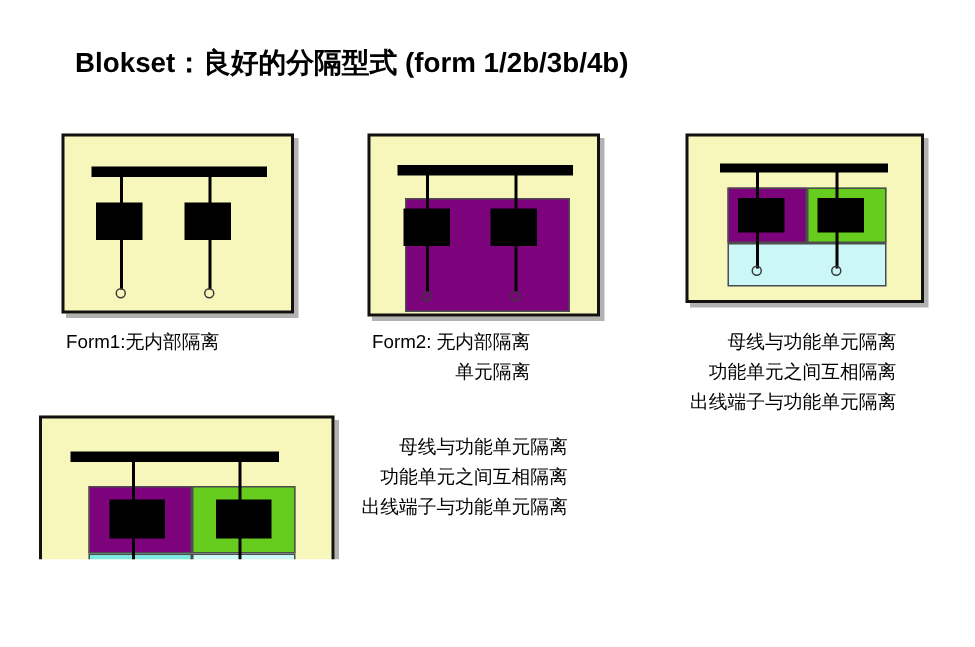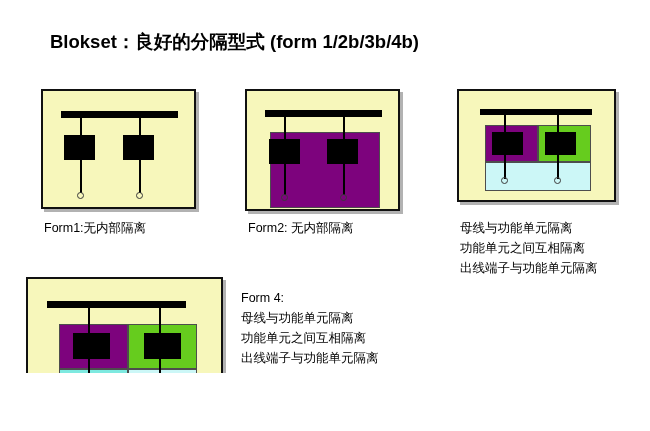--- a/index.html
+++ b/index.html
@@ -79,21 +79,21 @@
   .comp-cyan-deep  { background: #7ee9e0; }
 
   
   .caption {
     position: absolute;
     color: #000000;
     font-size: 12.5px;
     line-height: 20px;
     white-space: nowrap;
   }
-  .caption .ln { display: block; }
+  .caption .ln { display: block; text-align: right; }
   .caption .ln.indent { padding-left: 46px; }
 
   
   #bottom-rule {
     position: absolute;
     left: 8px;
     top: 421px;
     width: 634px;
     height: 3px;
     background: #2e9e63;
@@ -143,20 +143,21 @@
 
     <div class="device" style="left:22px; top:48px; width:31px; height:25px;"></div>
     <div class="device" style="left:80px; top:48px; width:31px; height:25px;"></div>
 
     <div class="terminal" style="left:34px; top:103px;"></div>
     <div class="terminal" style="left:93px; top:103px;"></div>
   </div>
 
   <div class="caption" style="left:248px; top:218px;">
     <span class="ln">Form2:  无内部隔离</span>
+    <span class="ln indent">单元隔离</span>
   </div>
 
   <div class="panel" style="left:457px; top:89px; width:159px; height:113px;">
 
     <div class="comp comp-purple" style="left:26px; top:34px; width:53px; height:37px;"></div>
     <div class="comp comp-green" style="left:79px; top:34px; width:53px; height:37px;"></div>
     <div class="comp comp-cyan-light" style="left:26px; top:71px; width:106px; height:29px;"></div>
 
     <div class="busbar" style="left:21px; top:18px; width:112px; height:6px;"></div>
 
@@ -189,21 +190,20 @@
     <div class="vline" style="left:131px; top:28px; height:84px;"></div>
 
     <div class="device" style="left:45px; top:54px; width:37px; height:26px;"></div>
     <div class="device" style="left:116px; top:54px; width:37px; height:26px;"></div>
 
     <div class="terminal" style="left:57px; top:110px;"></div>
     <div class="terminal" style="left:128px; top:110px;"></div>
   </div>
 
   <div class="caption" style="left:241px; top:288px;">
-    <span class="ln">Form 4:</span>
     <span class="ln">母线与功能单元隔离</span>
     <span class="ln">功能单元之间互相隔离</span>
     <span class="ln">出线端子与功能单元隔离</span>
   </div>
 
   <div id="bottom-rule"></div>
   <div id="bottom-rule-2"></div>
 
 </div>
 

